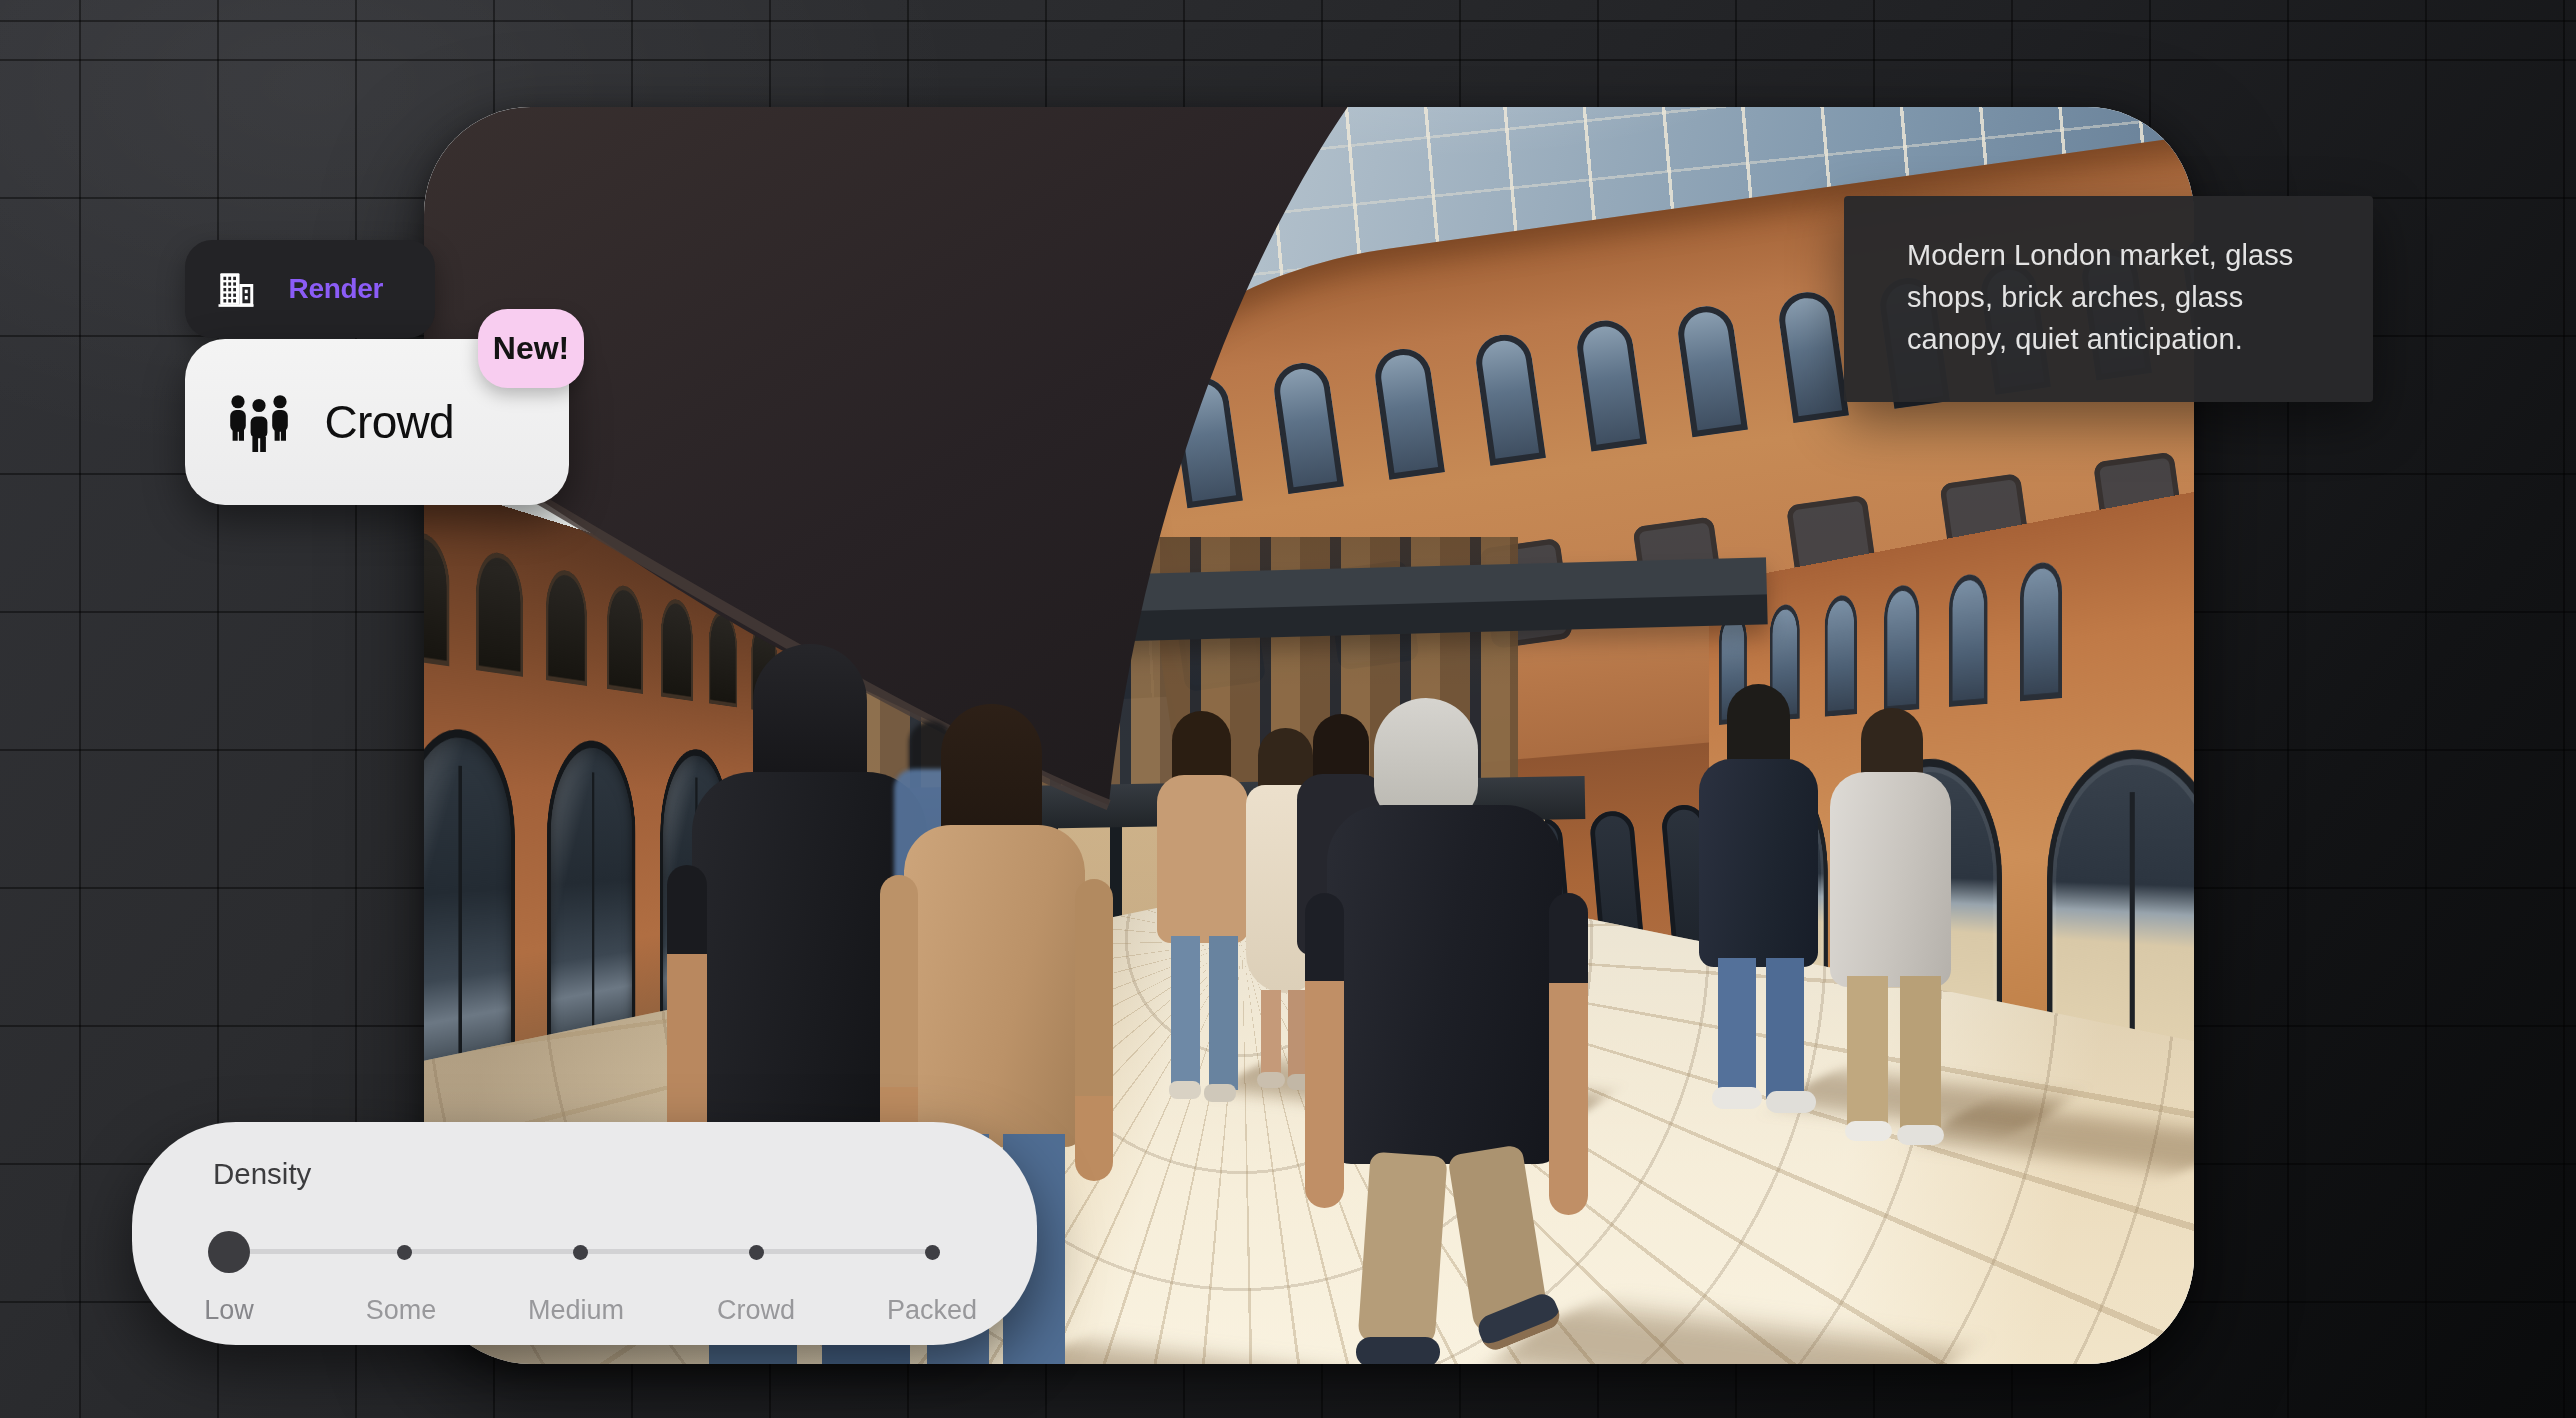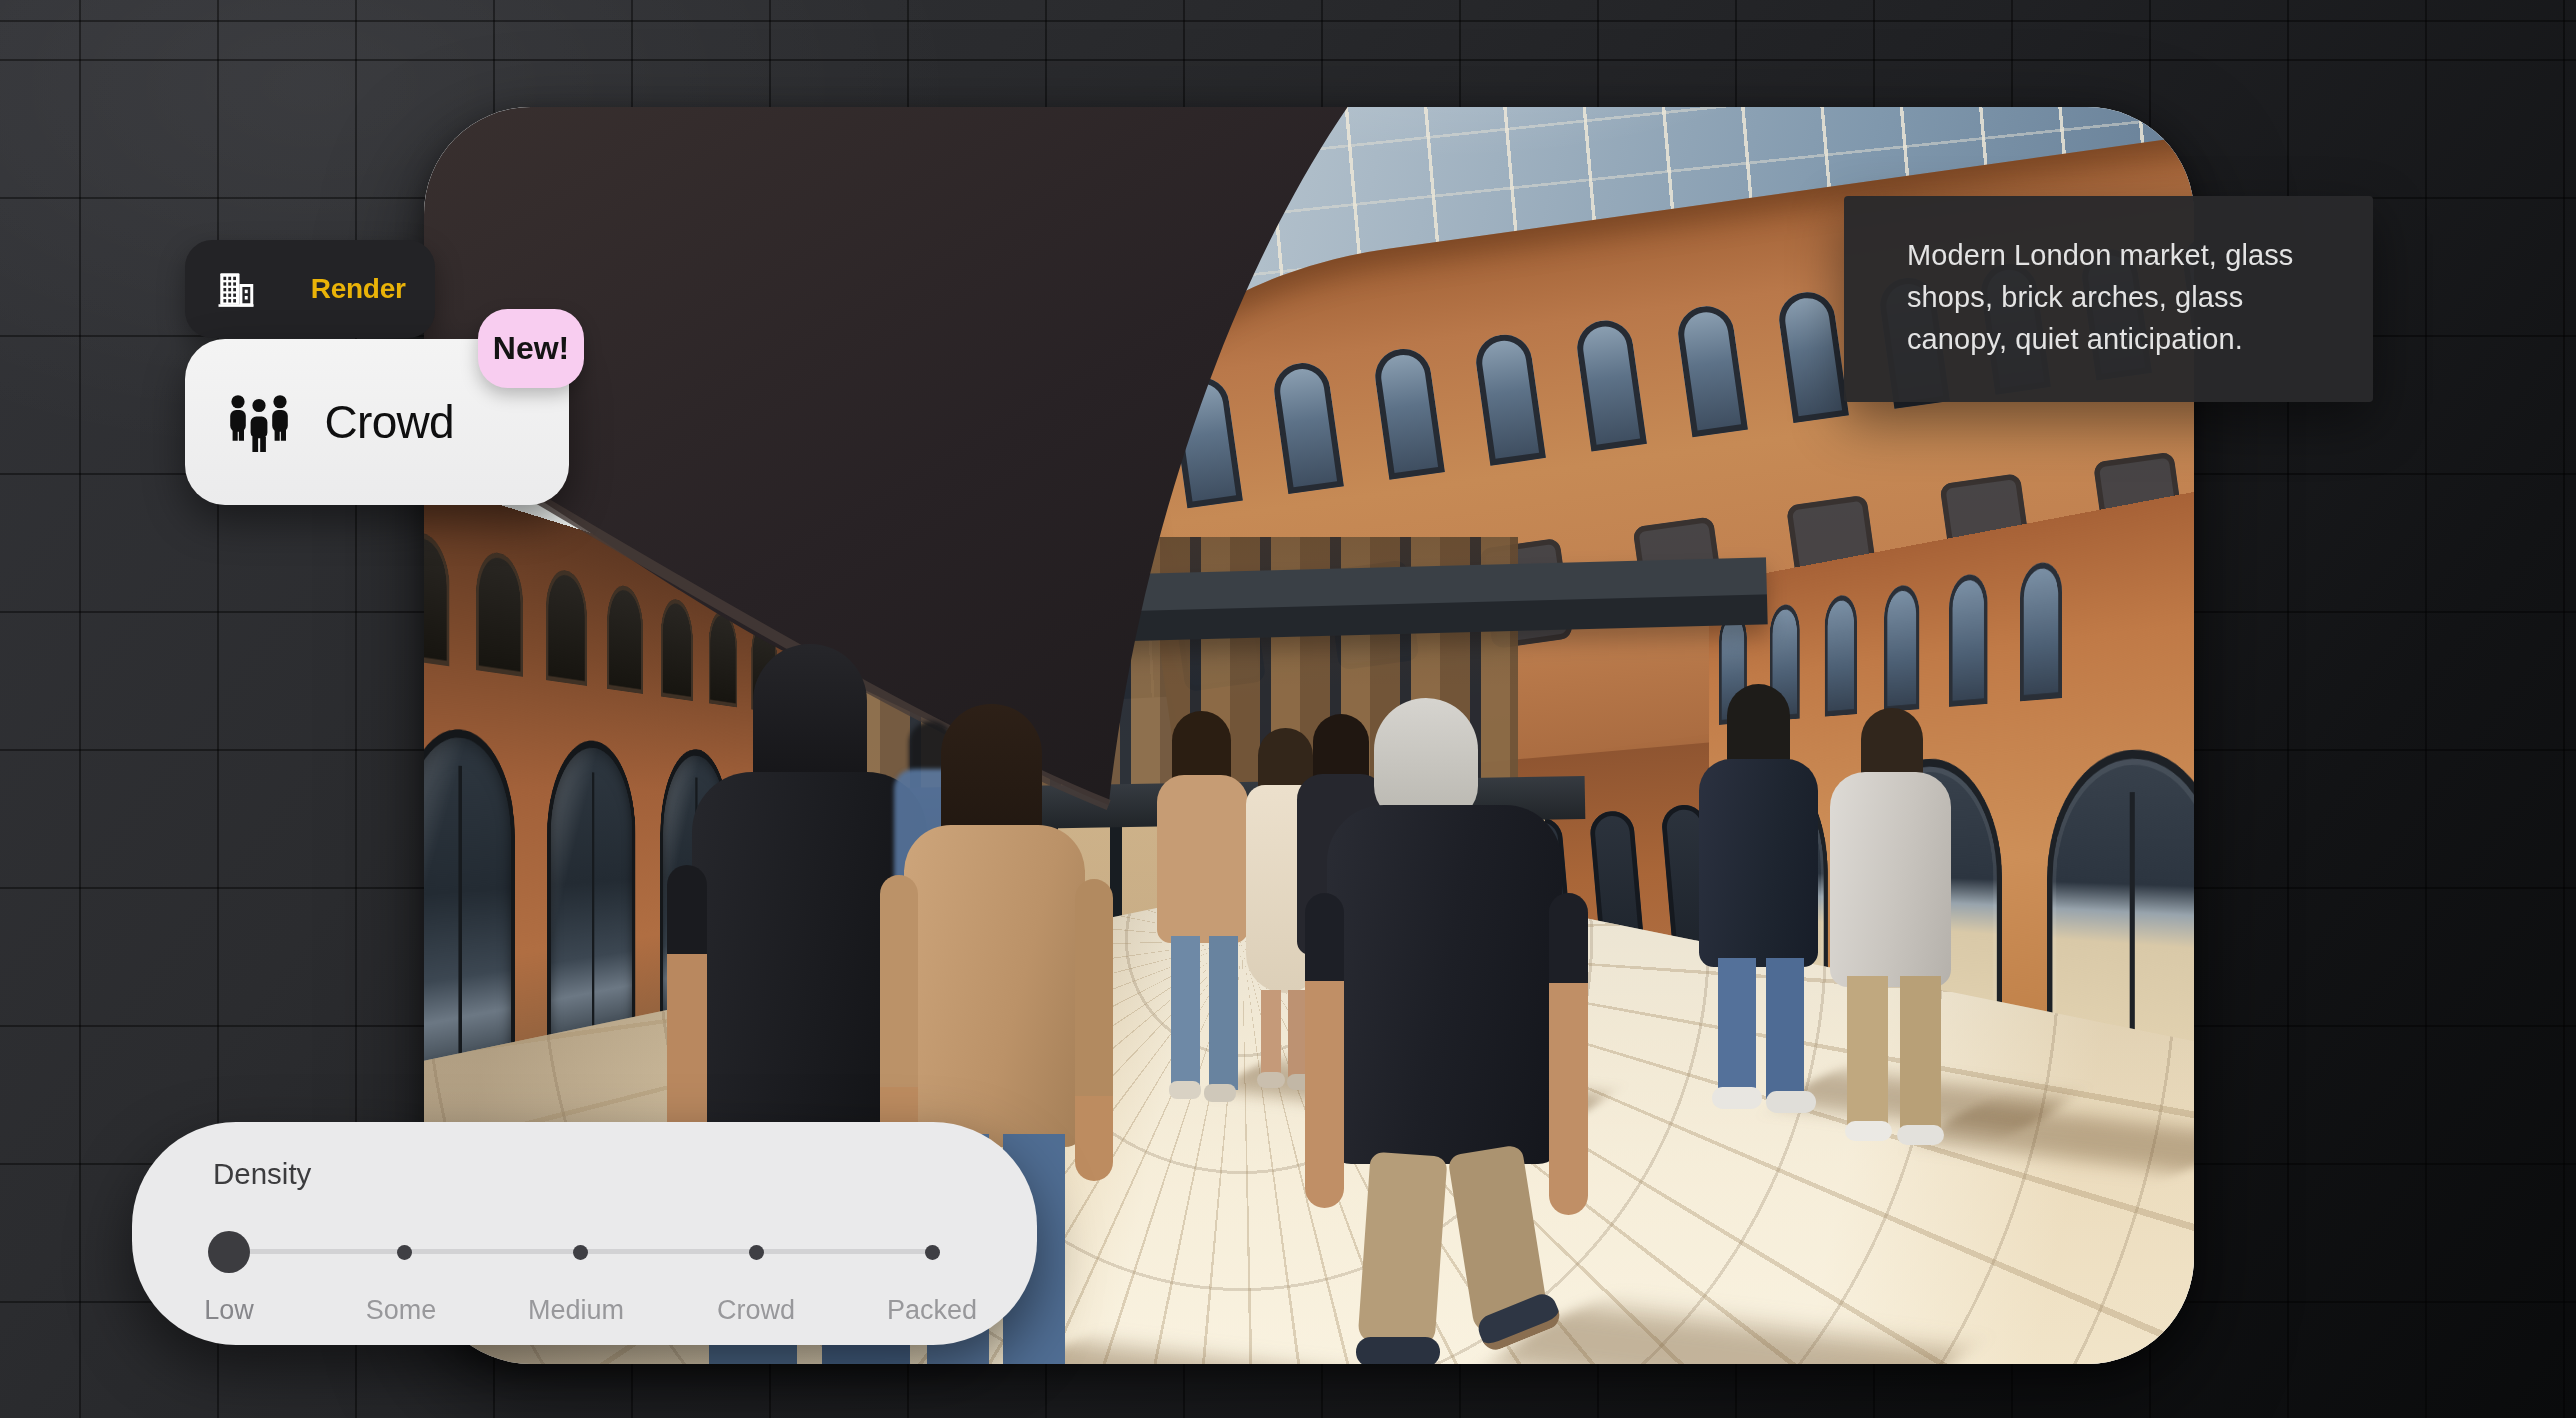--- a/index.html
+++ b/index.html
@@ -186,22 +186,22 @@
   .p9{left:1403px;top:601px;width:134px;height:443px;}
   .p9 .hair{left:34px;top:0;width:62px;height:154px;border-radius:31px 31px 24px 24px;background:#31261c;}
   .p9 .torso{left:3.4px;top:64px;width:121px;height:215px;border-radius:35px 35px 17.5px 17.5px;background:linear-gradient(100deg,#dedbd6 0,#c9c5bf 55%,#b5b1ab 100%);}
   .p9 .legs{left:20px;top:268px;width:94px;height:154px;background:linear-gradient(90deg,#c0a87f 0 44%,rgba(0,0,0,0) 44% 56%,#b8a077 56%);}
   .p9 .s1{left:17.5px;top:413px;width:47px;height:20px;border-radius:10px;background:#ebe9e4;}
   .p9 .s2{left:70px;top:417px;width:47px;height:20px;border-radius:10px;background:#e3e1dc;}
   .p9 .shadow{left:94px;top:411px;width:322px;height:38px;filter:blur(8px);}
 
   
   .chip{position:absolute;display:flex;align-items:center;border:none;cursor:pointer;}
-  .chip-dark{left:185px;top:240px;width:250px;height:98px;border-radius:27px;background:#232326;color:#eab308;
-    gap:32px;padding:0 29.5px;box-shadow:0 10.7px 27px rgba(0,0,0,.35);box-sizing:border-box;justify-content:space-between;}
+  .chip-dark{left:185px;top:240px;width:250px;height:98px;border-radius:27px;background:#232326;color:#8b5cf6;
+    gap:32px;padding:0 29.5px;box-shadow:0 10.7px 27px rgba(0,0,0,.35);box-sizing:border-box;}
   .chip-dark .lbl{font-size:28px;font-weight:700;letter-spacing:-0.3px;}
   .chip-light{left:185px;top:339px;width:384px;height:166px;border-radius:40px;color:#0f0f10;
     background:linear-gradient(180deg,#f4f4f4,#ebebec);gap:29.5px;padding:0 38px;
     box-shadow:0 16px 40px rgba(0,0,0,.45);box-sizing:border-box;z-index:31;}
   .chip-light .lbl{font-size:46px;font-weight:400;letter-spacing:-0.7px;}
   .chip-dark,.prompt-box,.new-badge{z-index:30;}
   .new-badge{position:absolute;left:478px;top:309px;width:106px;height:79px;border-radius:29.5px;background:#f8cdf0;
     color:#141414;font-size:32px;font-weight:700;display:flex;align-items:center;justify-content:center;
     box-shadow:0 6.7px 17.5px rgba(0,0,0,.25);z-index:32;}
   .prompt-box{position:absolute;left:1844px;top:196px;width:529px;height:206px;border-radius:4px;

